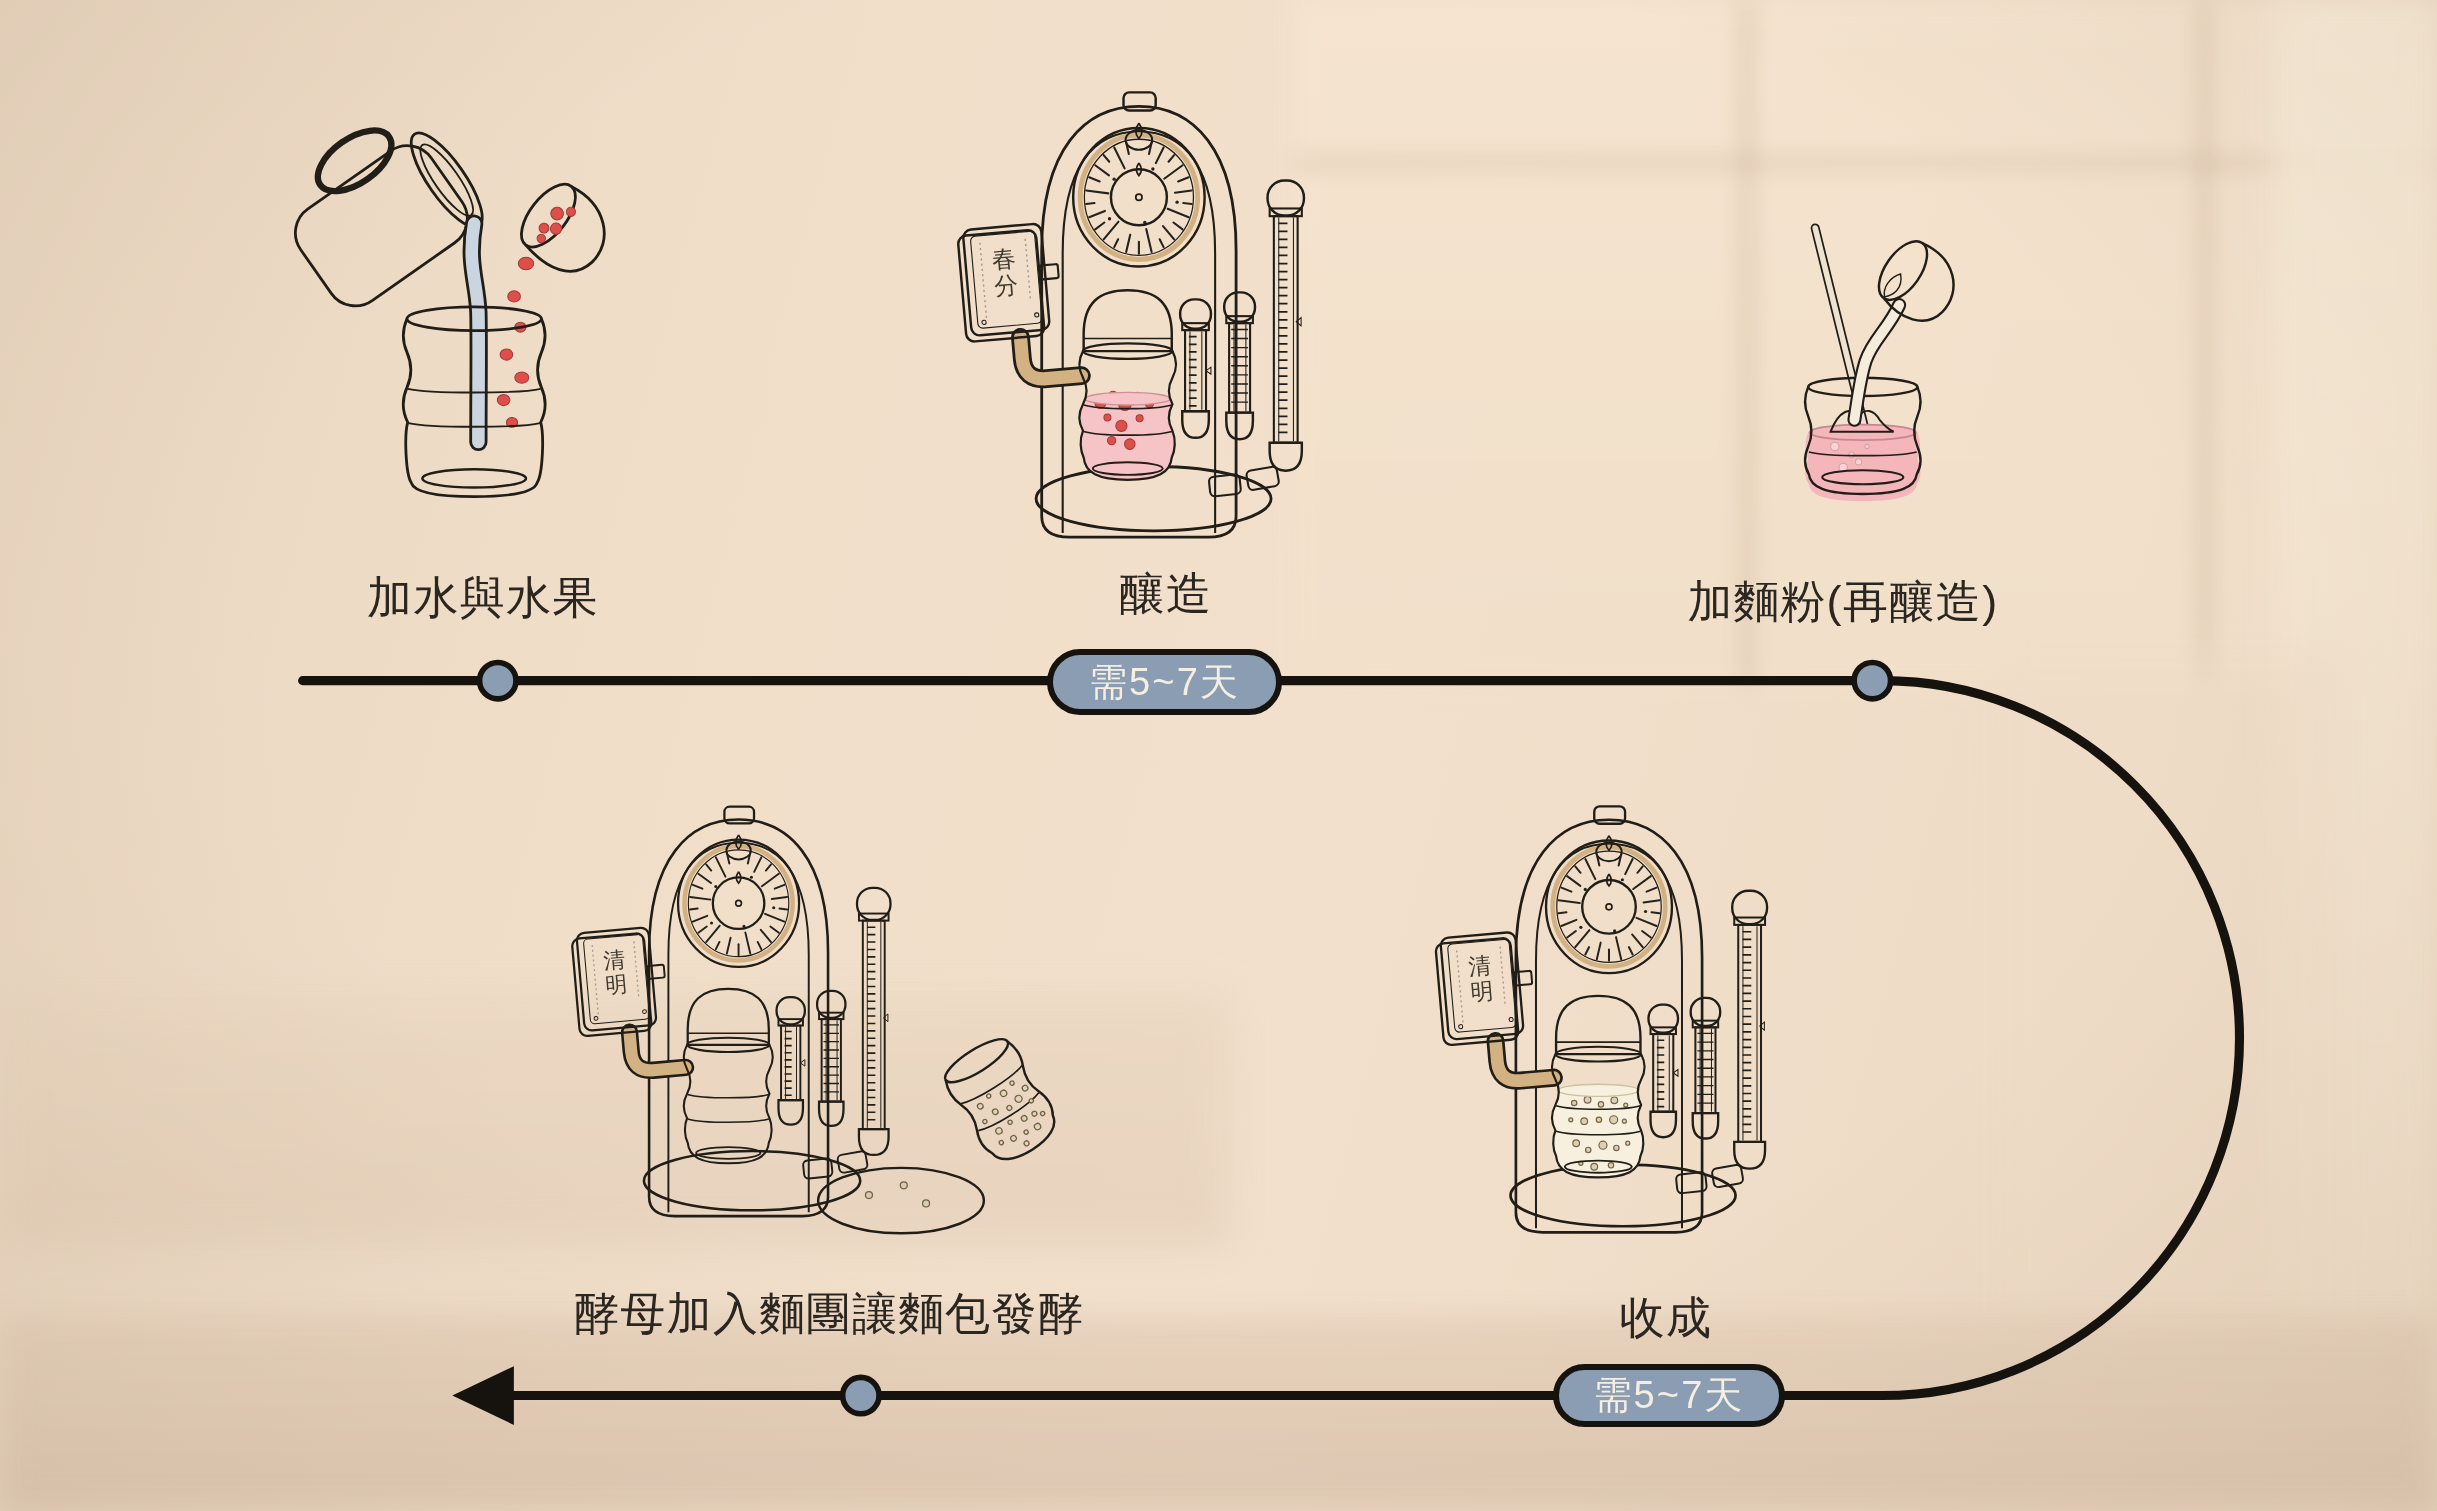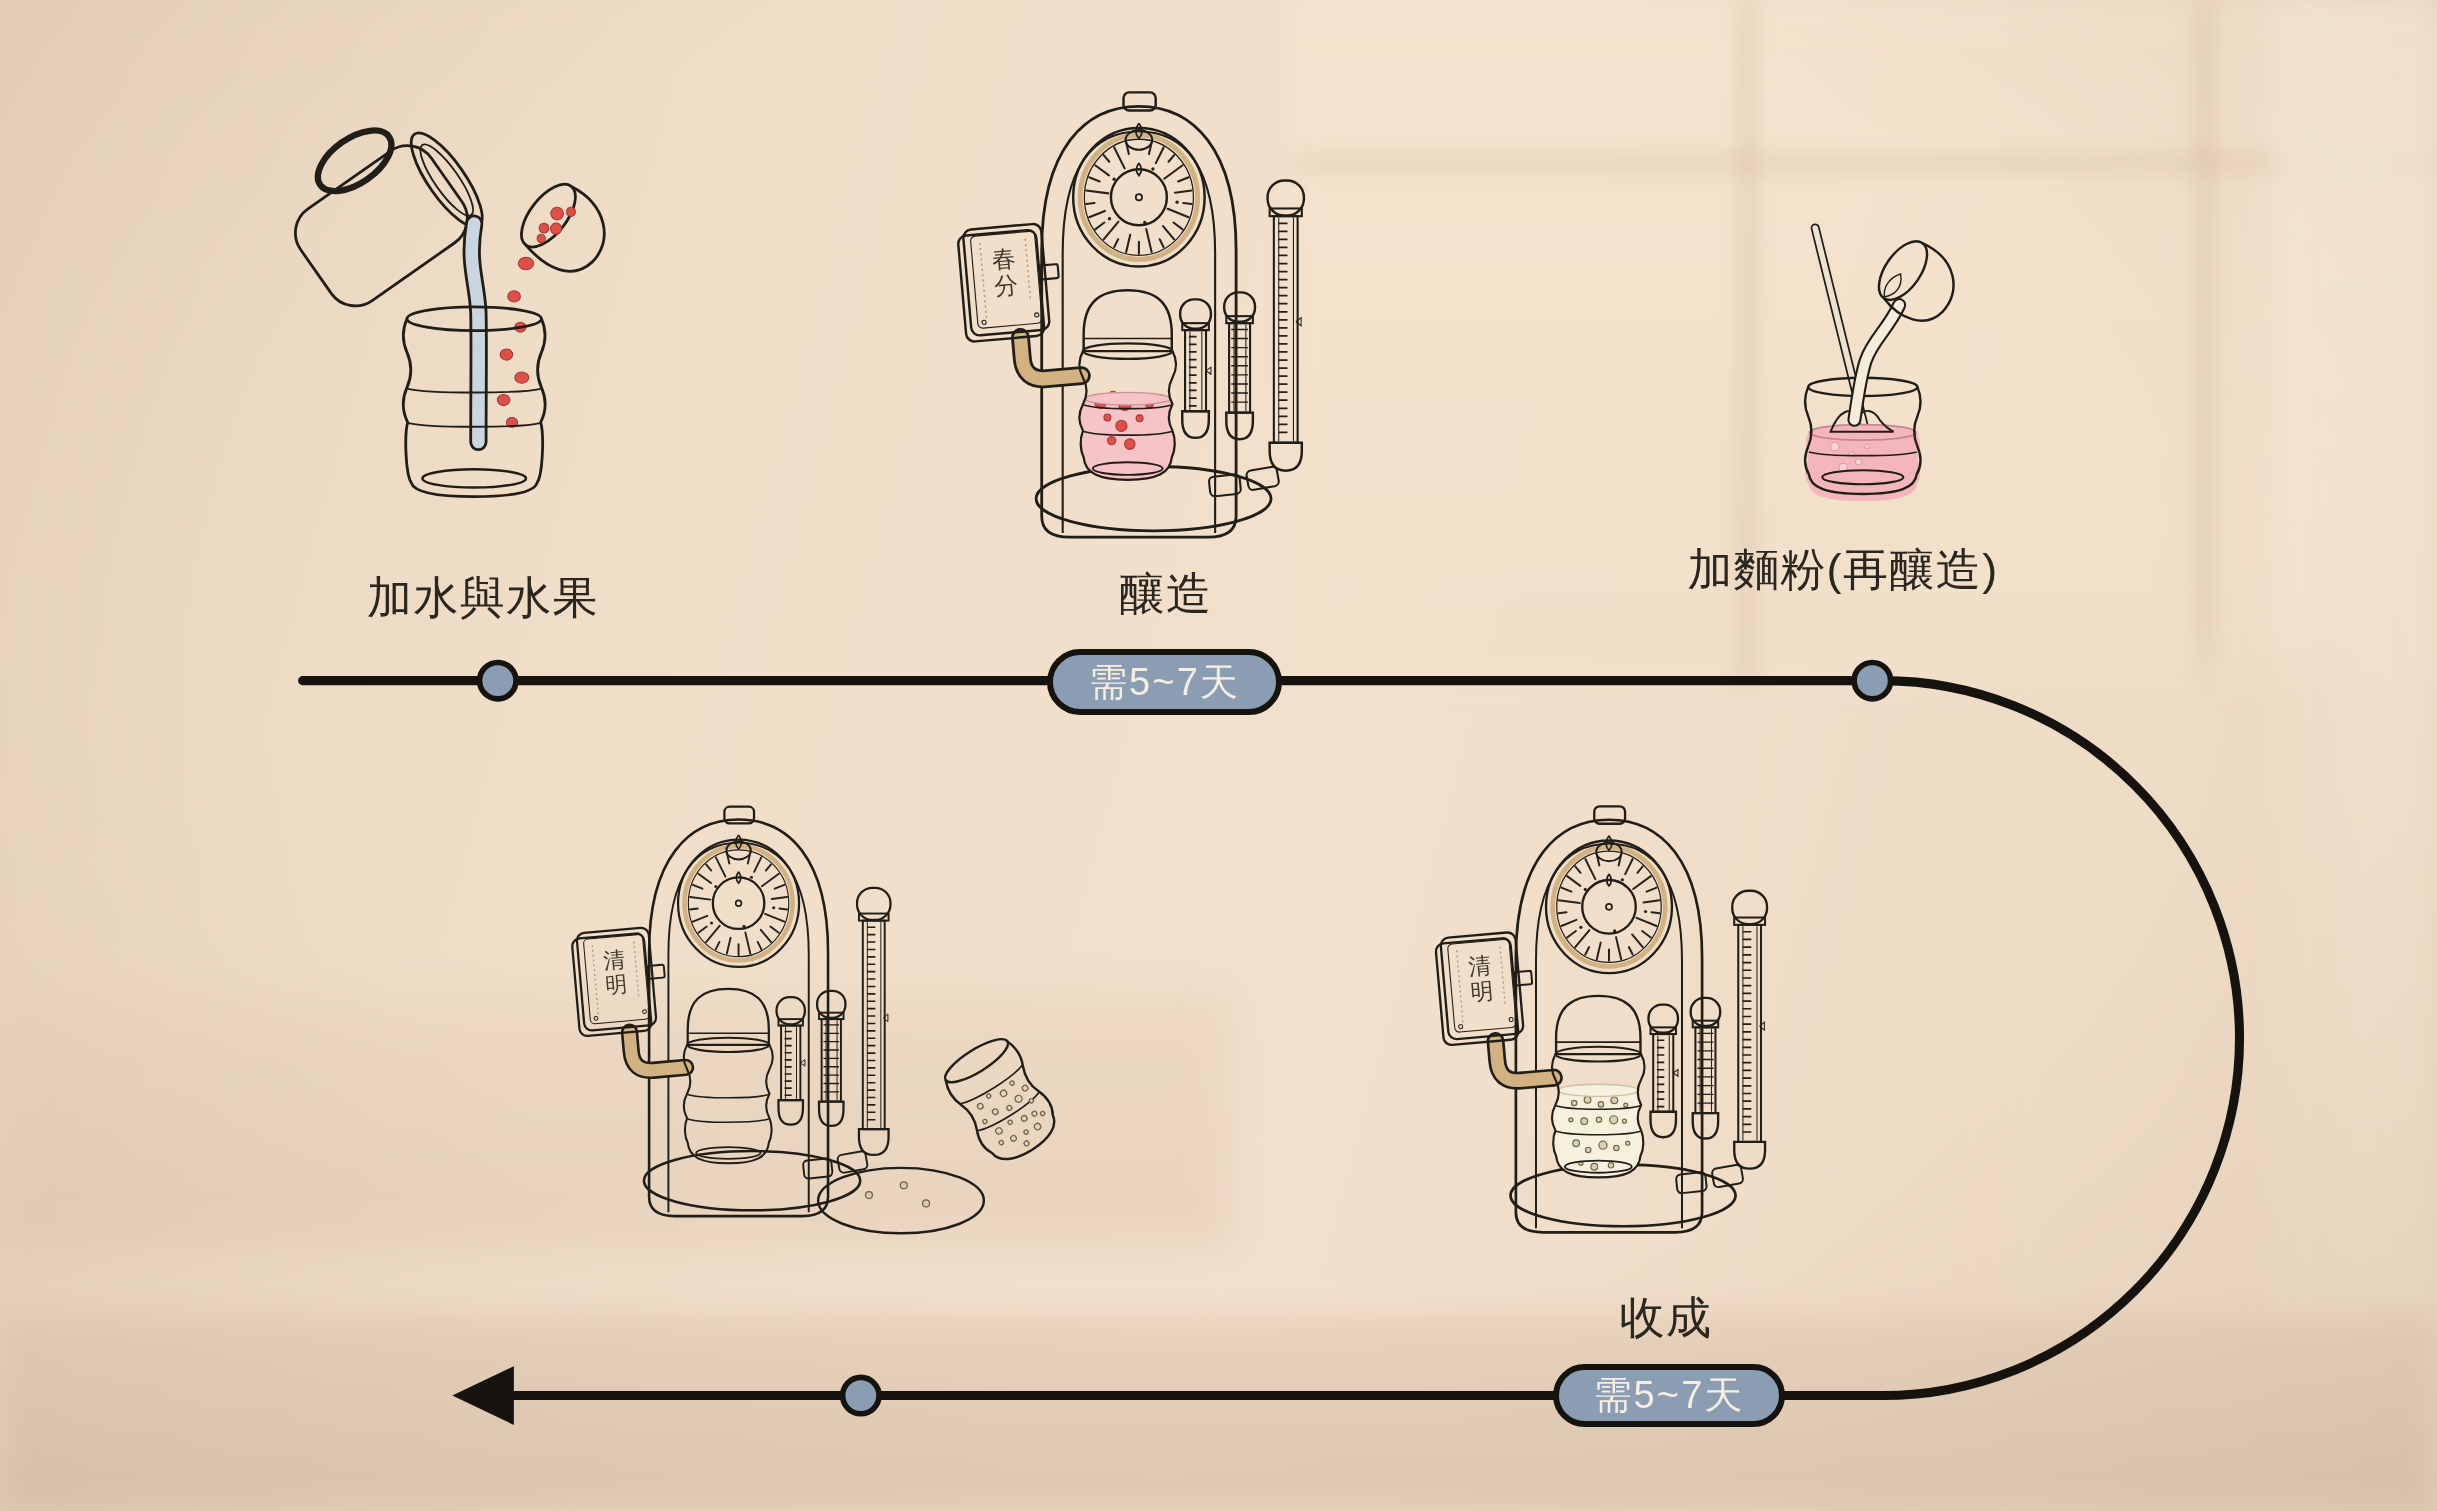--- a/index.html
+++ b/index.html
@@ -355,16 +355,17 @@
     <line x1="158" y1="354" x2="284" y2="354" class="outline" stroke-width="2.4"></line>
     <use href="#m-glass"></use>
     <text class="vtext" x="46" y="252" transform="rotate(-5 46 266)"><tspan x="46" dy="0">清</tspan><tspan x="46" dy="1.12em">明</tspan></text>
   </svg>
 
   <div id="badge-1" class="badge">需5~7天</div>
   <div id="badge-2" class="badge">需5~7天</div>
 
   <div class="step-label" style="left:483px;top:568px">加水與水果</div>
   <div class="step-label" style="left:1166px;top:564px">釀造</div>
-  <div class="step-label" style="left:1843px;top:540px">加麵粉(再釀造)</div>
+  <div class="step-label" style="left:1843px;top:572px">加麵粉(再釀造)</div>
+  <div class="step-label" style="left:829px;top:1284px">酵母加入麵團讓麵包發酵</div>
   <div class="step-label" style="left:1666px;top:1288px">收成</div>
 </div>
 
 
 </body></html>

